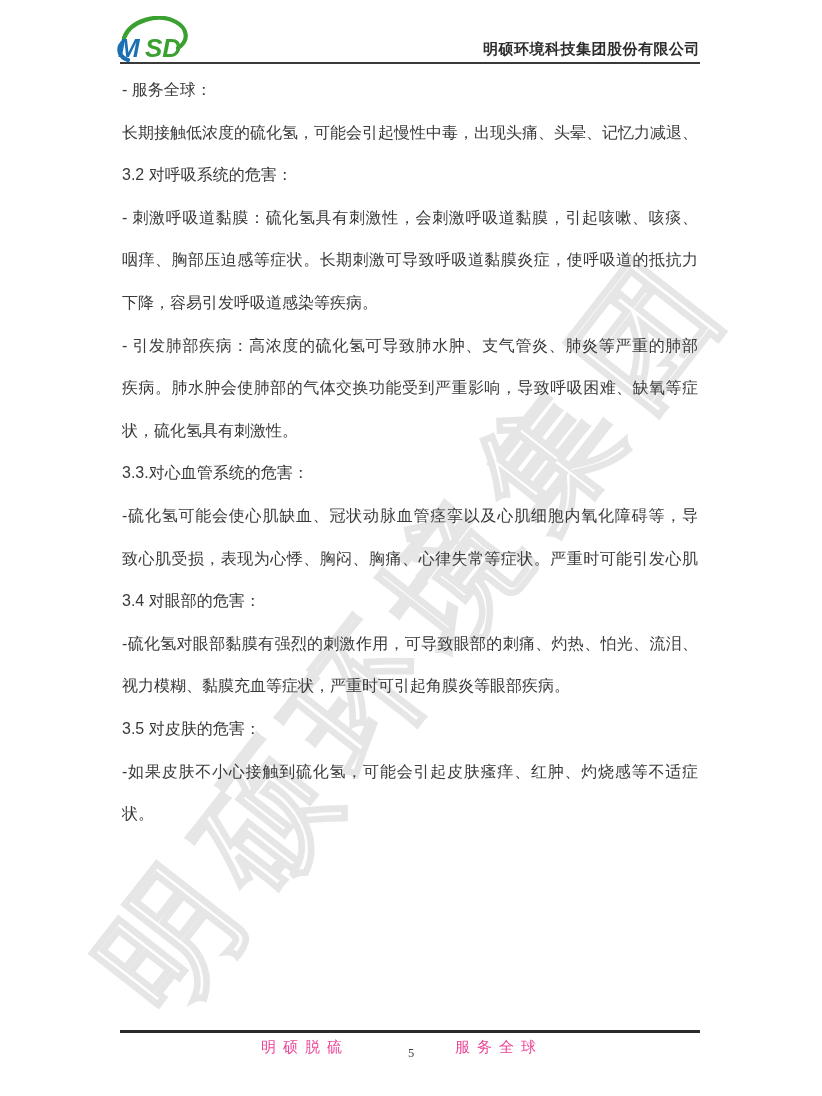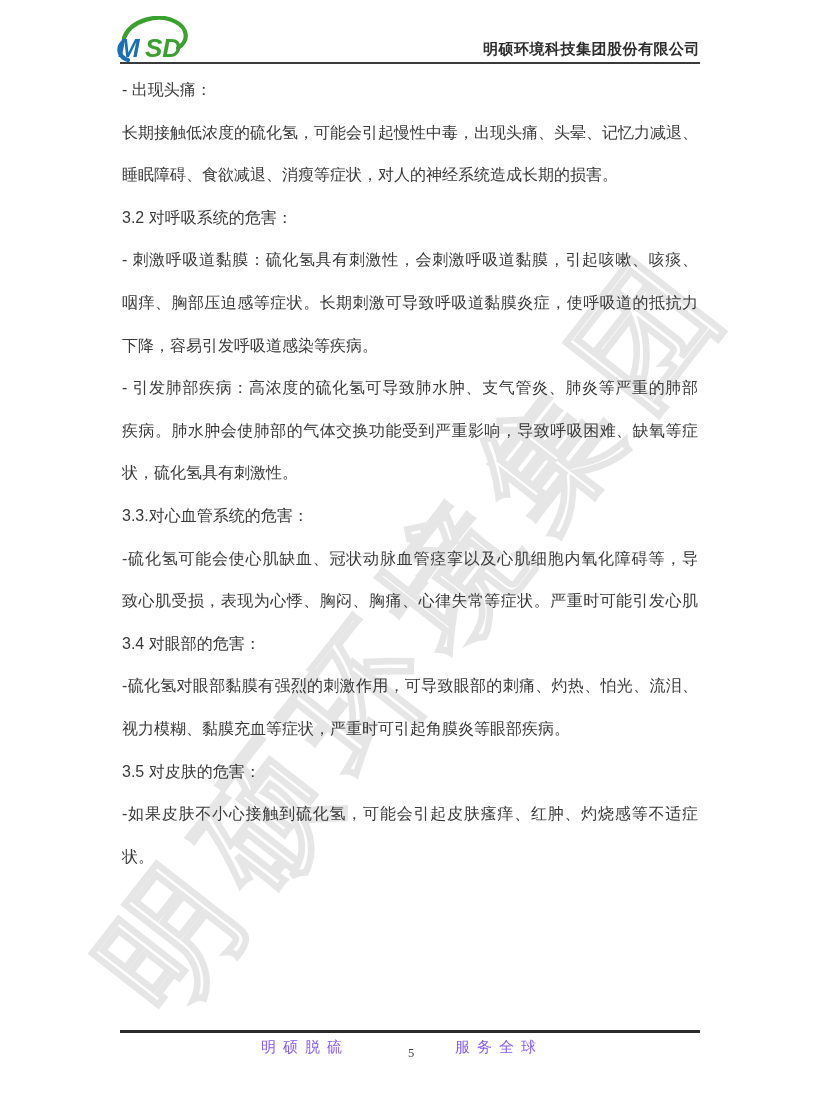--- a/index.html
+++ b/index.html
@@ -86,21 +86,21 @@
     width: 580px;
     height: 2.5px;
     background: #2b2b2b;
   }
   .footer-left, .footer-right {
     position: absolute;
     top: 1038px;
     font-family: "Liberation Serif", serif;
     font-size: 15px;
     letter-spacing: 7px;
-    color: #8b5cf6;
+    color: #ec4899;
     transform: translateX(-50%);
     white-space: nowrap;
   }
   .footer-left  { left: 305px; }
   .footer-right { left: 499px; }
   .page-number {
     position: absolute;
     top: 1046px;
     left: 411px;
     transform: translateX(-50%);
@@ -125,23 +125,22 @@
     </svg>
   </div>
 
   <div class="company-name">明硕环境科技集团股份有限公司</div>
 
   <div class="header-rule"></div>
 
   <div class="watermark">明硕环境集团</div>
 
   <div class="body-text">
-    <div class="line">- 出现头痛：</div>
+    <div class="line">- 服务全球：</div>
     <div class="line fill">长期接触低浓度的硫化氢，可能会引起慢性中毒，出现头痛、头晕、记忆力减退、</div>
-    <div class="line">睡眠障碍、食欲减退、消瘦等症状，对人的神经系统造成长期的损害。</div>
     <div class="line">3.2 对呼吸系统的危害：</div>
     <div class="line fill">- 刺激呼吸道黏膜：硫化氢具有刺激性，会刺激呼吸道黏膜，引起咳嗽、咳痰、</div>
     <div class="line fill">咽痒、胸部压迫感等症状。长期刺激可导致呼吸道黏膜炎症，使呼吸道的抵抗力</div>
     <div class="line">下降，容易引发呼吸道感染等疾病。</div>
     <div class="line fill">- 引发肺部疾病：高浓度的硫化氢可导致肺水肿、支气管炎、肺炎等严重的肺部</div>
     <div class="line fill">疾病。肺水肿会使肺部的气体交换功能受到严重影响，导致呼吸困难、缺氧等症</div>
     <div class="line">状，硫化氢具有刺激性。</div>
     <div class="line">3.3.对心血管系统的危害：</div>
     <div class="line fill">-硫化氢可能会使心肌缺血、冠状动脉血管痉挛以及心肌细胞内氧化障碍等，导</div>
     <div class="line fill">致心肌受损，表现为心悸、胸闷、胸痛、心律失常等症状。严重时可能引发心肌</div>

